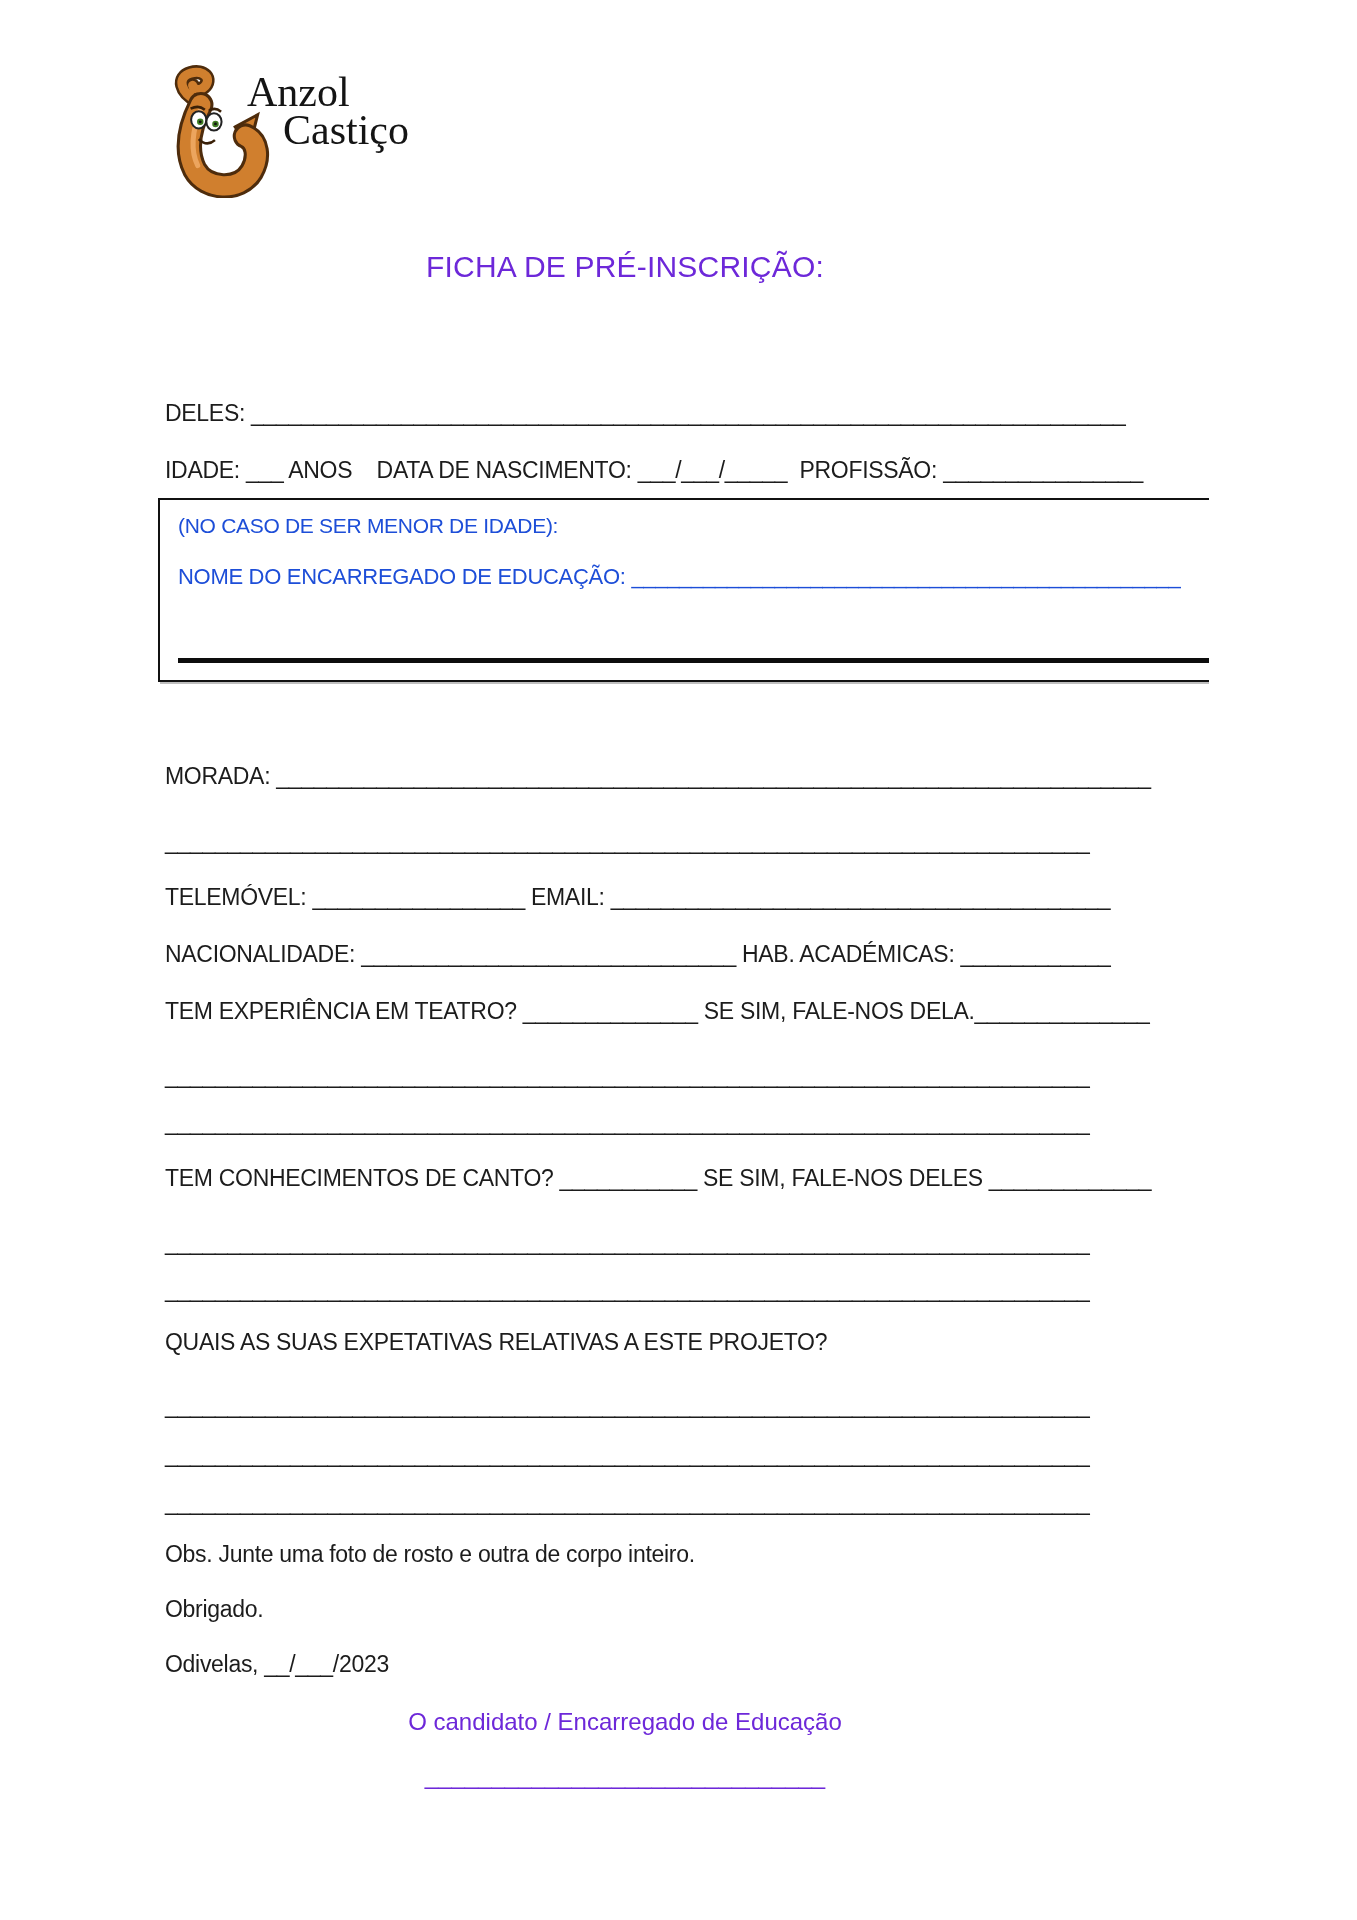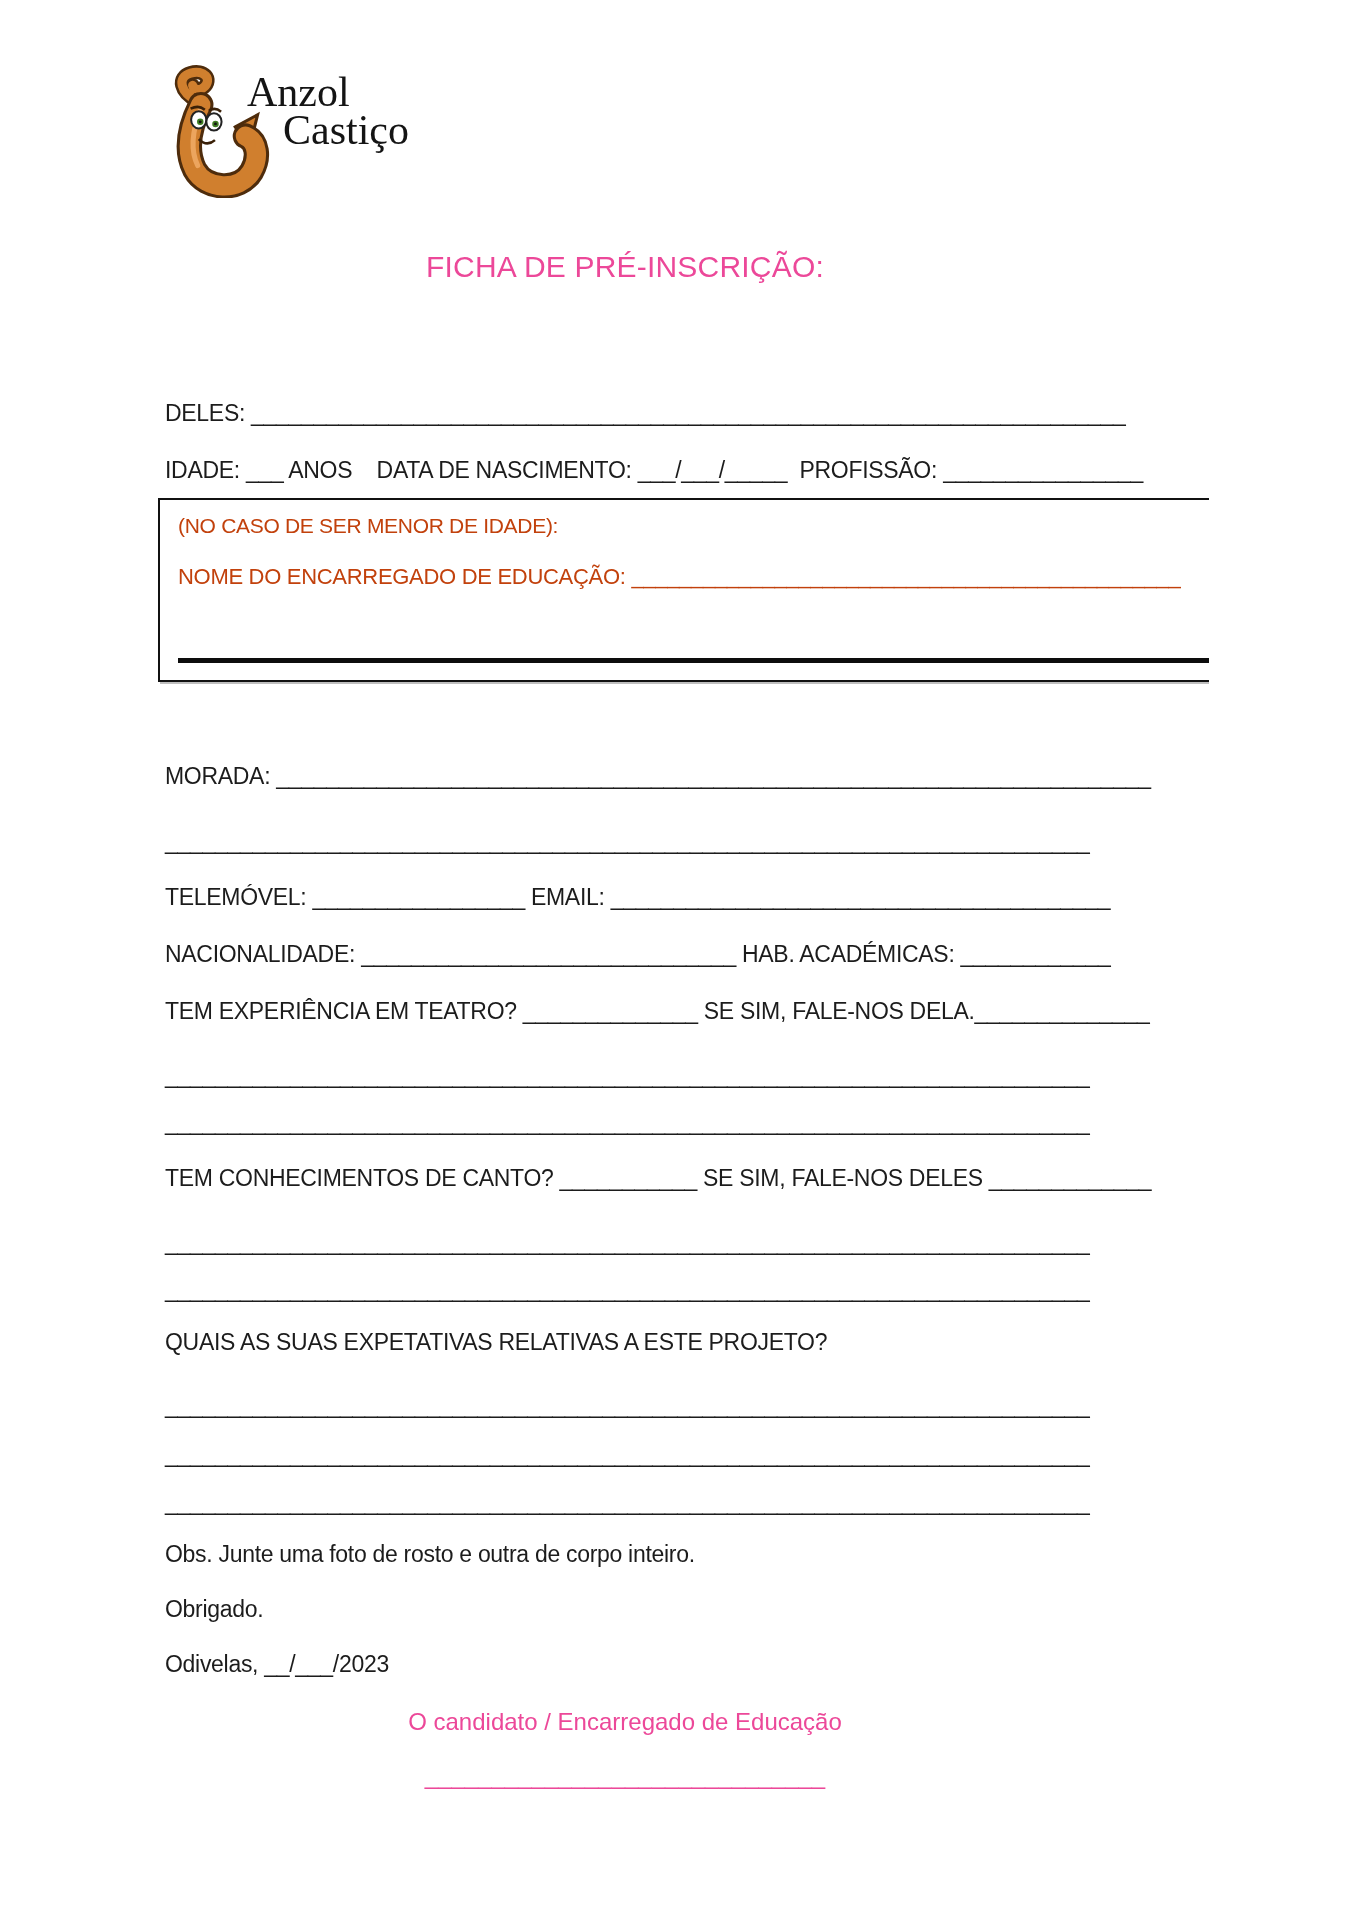--- a/index.html
+++ b/index.html
@@ -19,41 +19,41 @@
     letter-spacing:-0.3px;
     white-space:pre;
     color:#1c1c1c;
   }
   .center-col{
     position:absolute;
     left:160px;
     width:930px;
     text-align:center;
     white-space:pre;
-    color:#ec4899;
+    color:#6d28d9;
   }
   .title{
     font-size:30px;
     letter-spacing:0.2px;
   }
   .minor-box{
     position:absolute;
     left:158px;
     top:498px;
     width:1108px;
     height:184px;
     border:2px solid #111111;
     box-shadow:2px 2px 0 rgba(0,0,0,0.25);
     box-sizing:border-box;
   }
   .box-line{
     position:absolute;
     left:18px;
     white-space:pre;
-    color:#c2410c;
+    color:#1d4ed8;
     letter-spacing:-0.3px;
   }
   .box-note{ top:14px; font-size:21px; }
   .box-gname{ top:64px; font-size:22px;text-align:center; }
   .box-gcontact{
     top:116px;
     font-size:23px;
     font-family:"Liberation Serif", serif;
     letter-spacing:0;
   }

